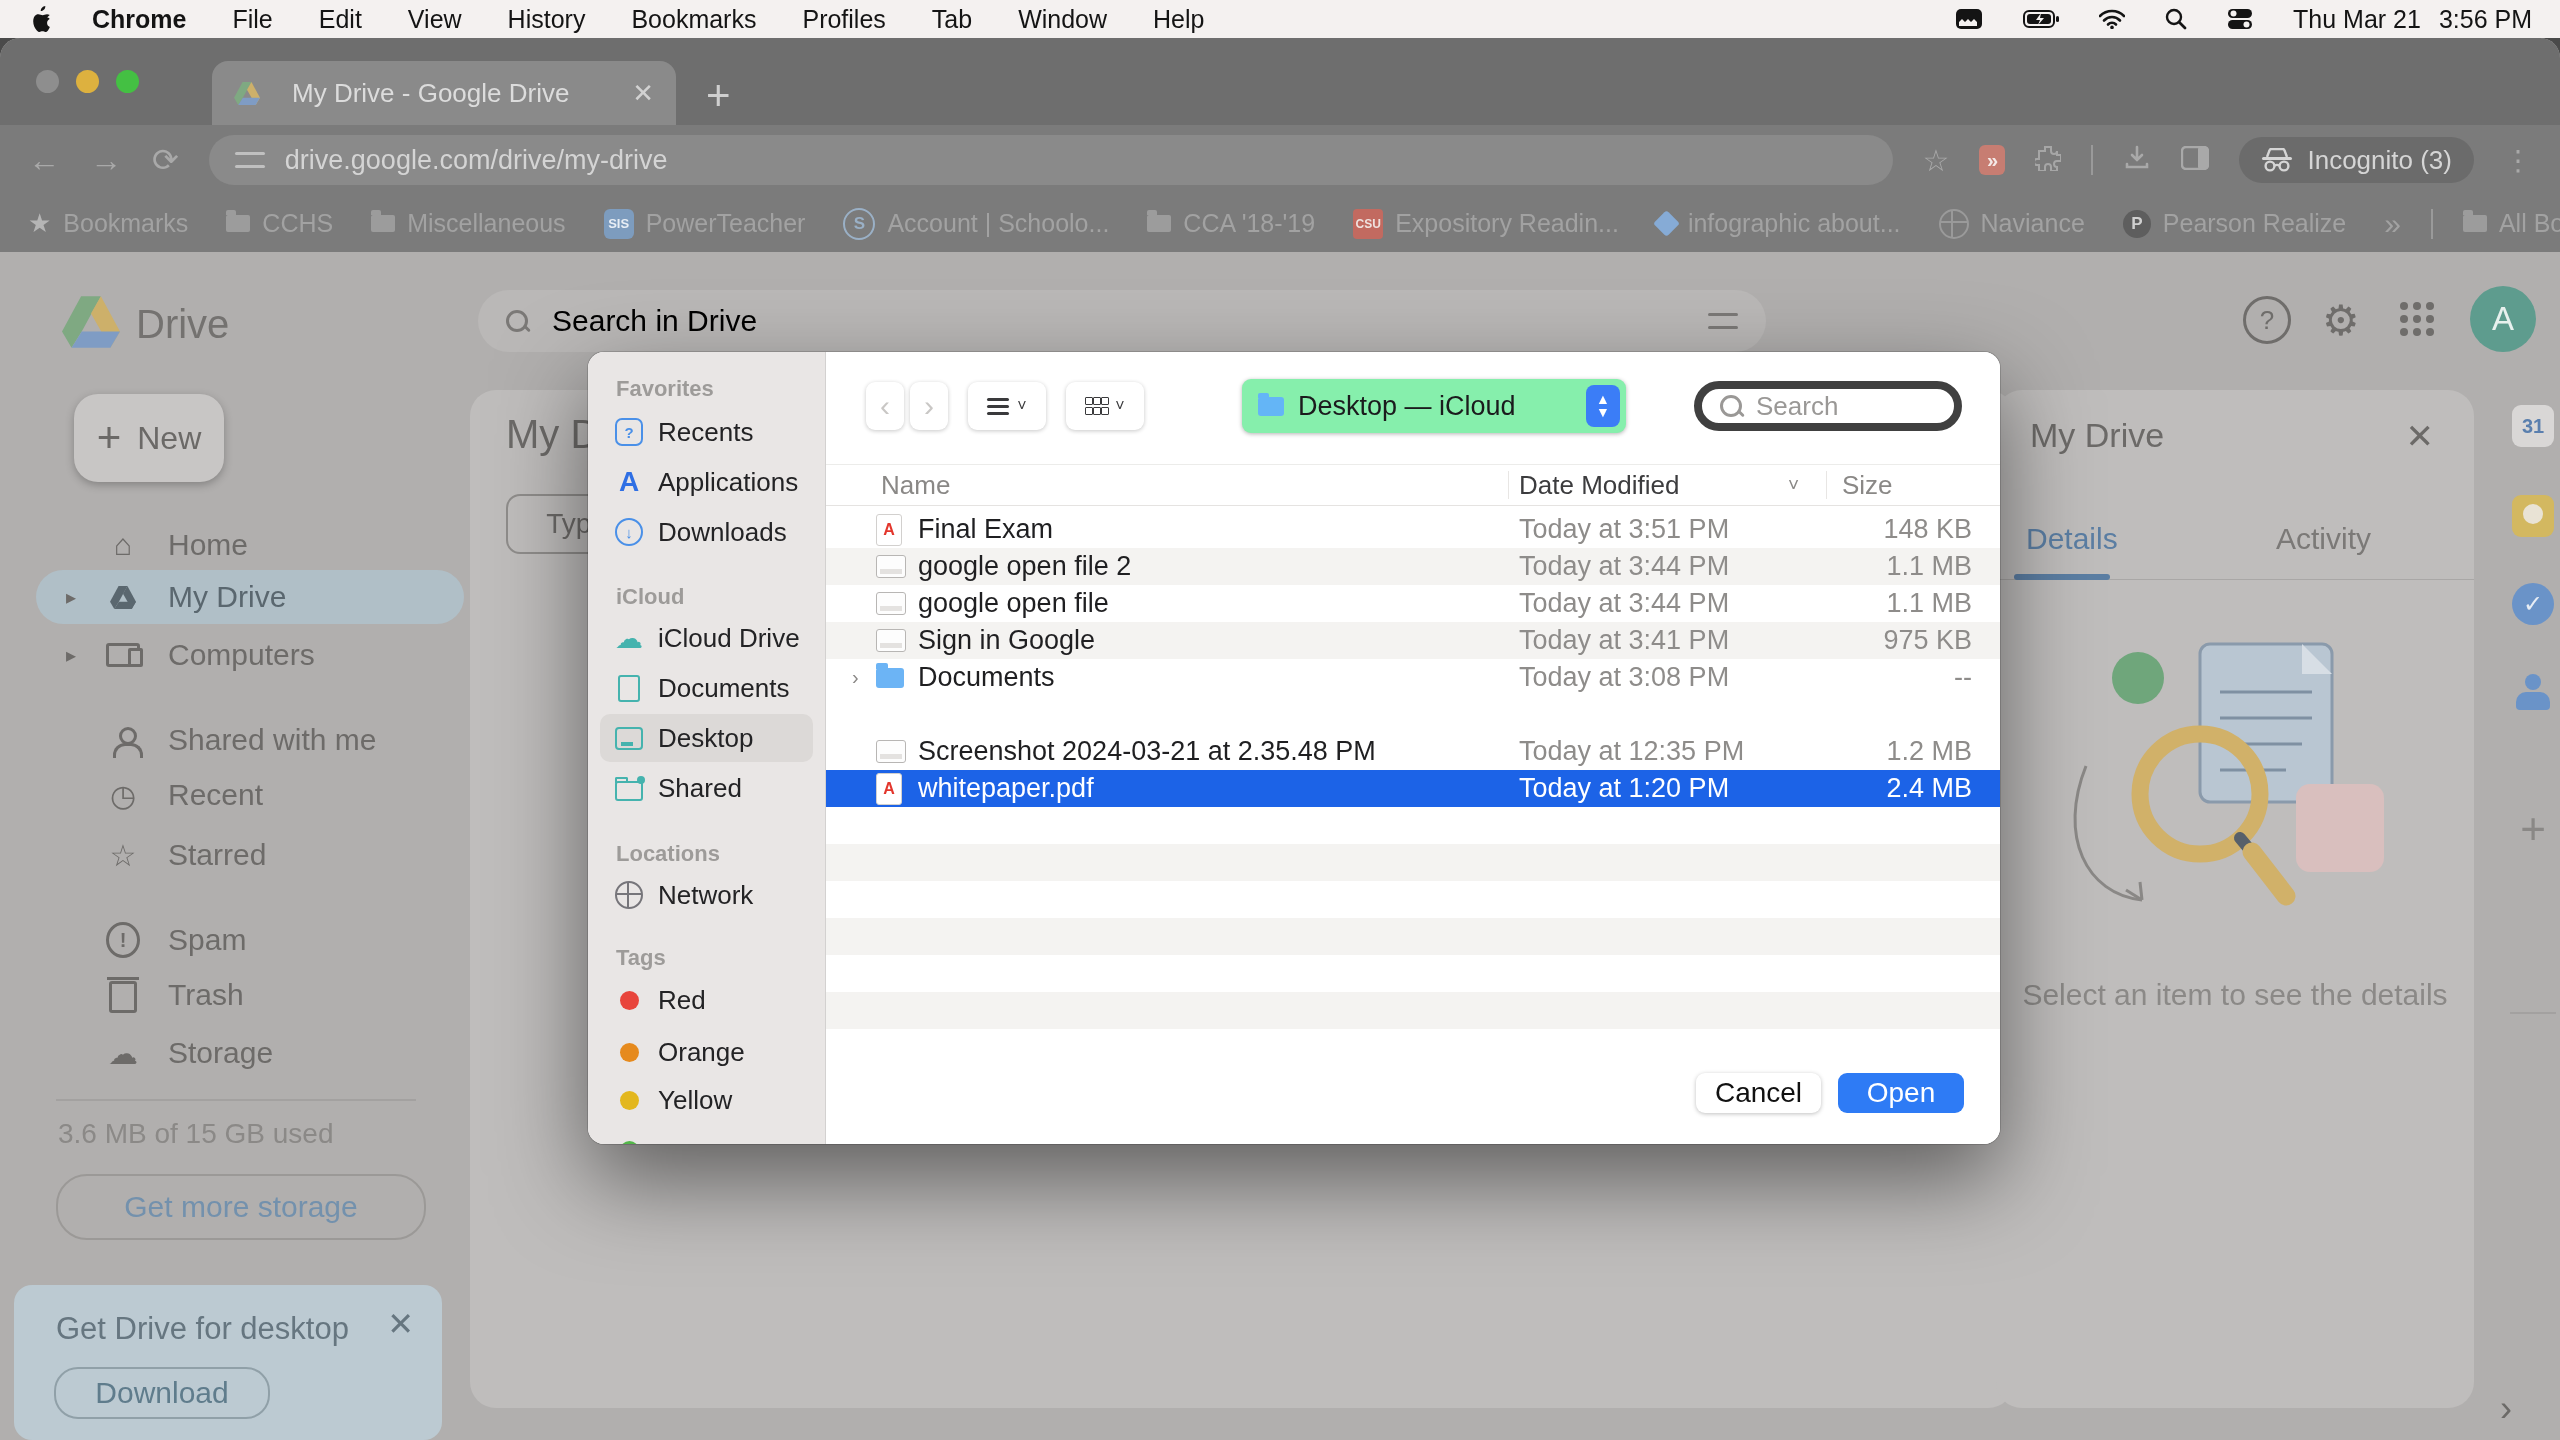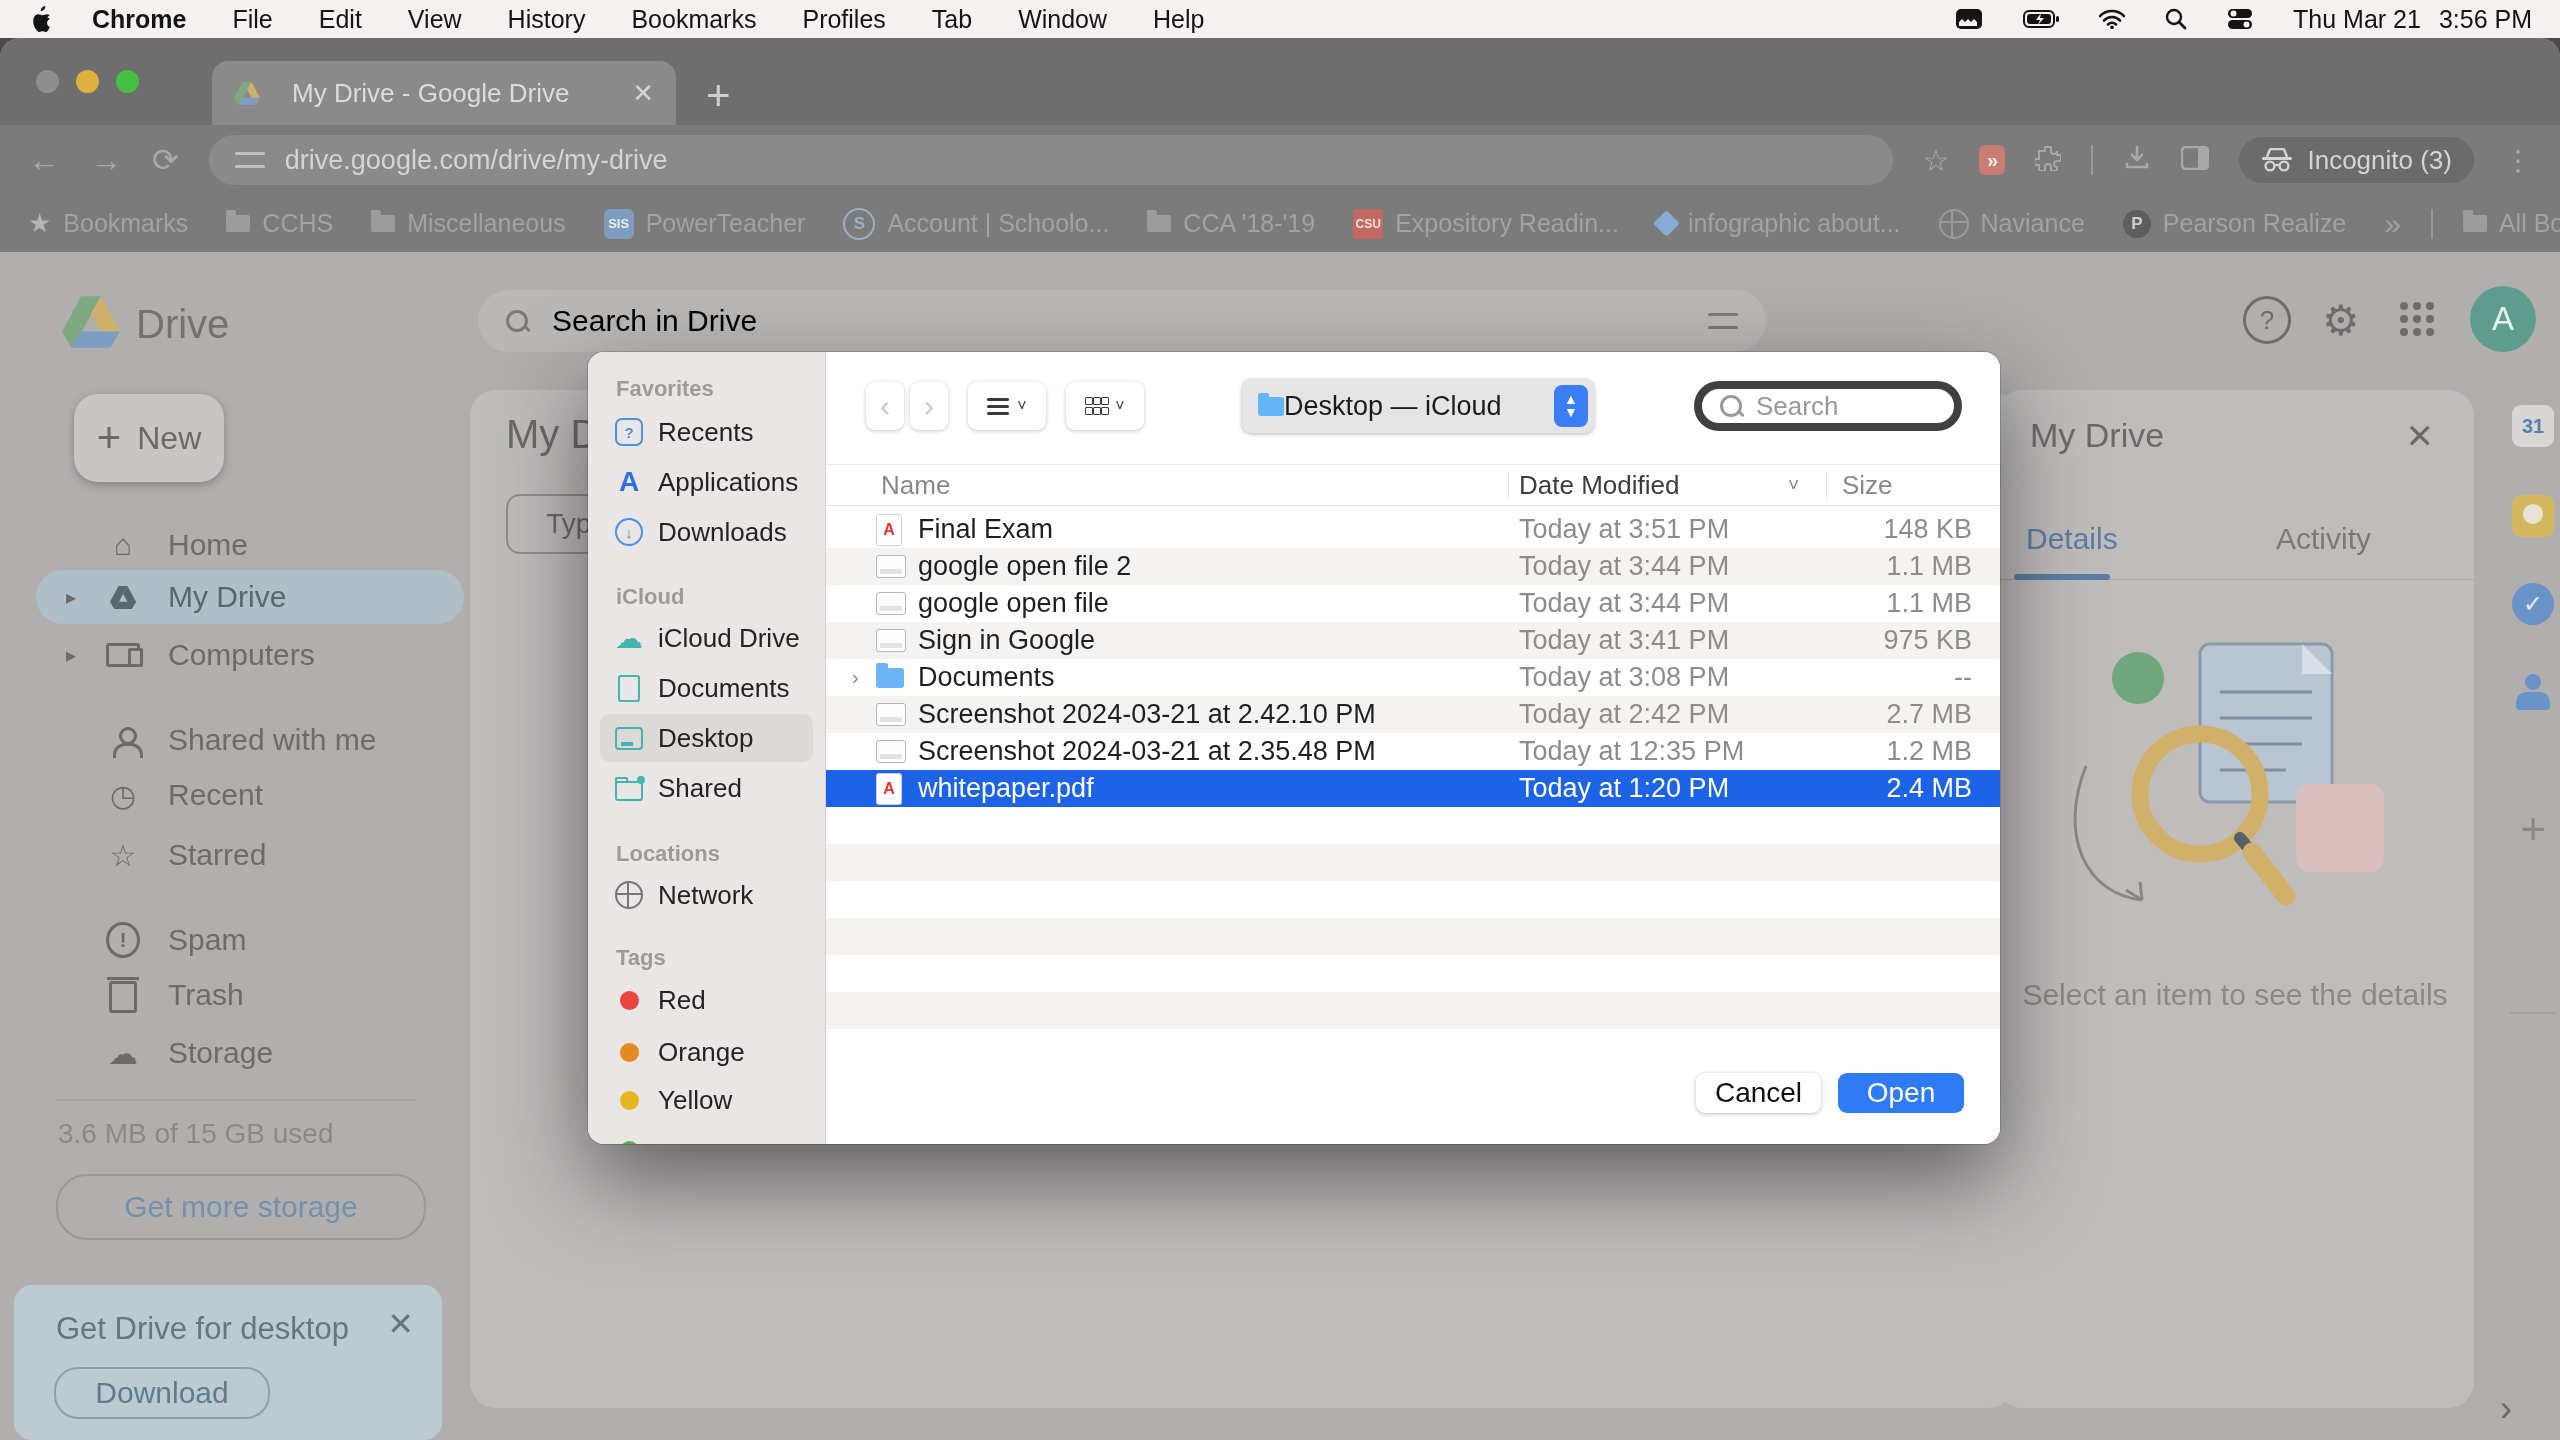--- a/index.html
+++ b/index.html
@@ -140,22 +140,22 @@
   .dmain{flex:1;display:flex;flex-direction:column;background:#fff;position:relative;}
   .dtoolbar{height:112px;position:relative;border-bottom:1px solid #ececea;flex:none;}
   .tbtn{position:absolute;top:30px;height:48px;background:#fff;border-radius:9px;box-shadow:0 1px 4px rgba(0,0,0,.22);
         display:flex;align-items:center;justify-content:center;gap:8px;color:#3a3a3c;}
   .tbtn .dis{color:#c9c7c5;font-size:30px;}
   .vlines{display:inline-block;width:22px;}
   .vlines i{display:block;height:3px;background:#3a3a3c;border-radius:2px;margin:4px 0;}
   .gicon{display:grid;grid-template-columns:repeat(3,6px);grid-gap:2px;}
   .gicon i{width:6px;height:6px;border:1.5px solid #3a3a3c;border-radius:1px;}
   .chev-s{font-size:16px;color:#3a3a3c;}
-  .locdd{position:absolute;left:416px;top:27px;width:352px;height:54px;background:#e5e5e5;border-radius:9px;
-         box-shadow:0 1px 4px rgba(0,0,0,.3);display:flex;align-items:center;padding:0 6px 0 16px;box-sizing:border-box;}
+  .locdd{position:absolute;left:416px;top:27px;width:384px;height:54px;background:#86efac;border-radius:9px;
+         box-shadow:0 1px 4px rgba(0,0,0,.3);display:flex;align-items:center;padding:0 6px 0 16px;gap:14px;box-sizing:border-box;}
   .minifold{width:26px;height:19px;background:#64b5f6;border-radius:3px;position:relative;flex:none;}
   .minifold:before{content:"";position:absolute;top:-4px;left:0;width:11px;height:5px;background:#64b5f6;border-radius:2px 2px 0 0;}
   .stepper{margin-left:auto;width:34px;height:42px;background:#3b7df7;border-radius:8px;color:#fff;
            display:flex;flex-direction:column;align-items:center;justify-content:center;font-size:14px;line-height:13px;}
   .dsearch{position:absolute;left:868px;top:29px;width:268px;height:50px;border:8px solid #404040;border-radius:26px;
            display:flex;align-items:center;gap:12px;padding:0 18px;box-sizing:border-box;color:#9a9896;}
   .dsearch input{border:none;outline:none;width:150px;font-size:26px;font-family:inherit;color:#333;background:transparent;}
   .dsearch input::placeholder{color:#9a9896;}
   .mag{width:16px;height:16px;border:3px solid currentColor;border-radius:50%;position:relative;flex:none;}
   .mag:after{content:"";position:absolute;left:14px;top:14px;width:8px;height:3px;background:currentColor;transform:rotate(45deg);border-radius:2px;}
@@ -654,26 +654,20 @@
           <span class="fdate">Today at 3:41 PM</span>
           <span class="fsize">975 KB</span>
       </div>
       <div class="frow" style="top:153px">
         <span class="disc">›</span>
         <span class="fic fi-folder"></span>
         <span class="fname">Documents</span>
           <span class="fdate">Today at 3:08 PM</span>
           <span class="fsize">--</span>
       </div>
-      <div class="frow stripe" style="top:190px">
-        <span class="fic fi-doc"></span>
-        <span class="fname">Screenshot 2024-03-21 at 2.42.10 PM</span>
-          <span class="fdate">Today at 2:42 PM</span>
-          <span class="fsize">2.7 MB</span>
-      </div>
       <div class="frow" style="top:227px">
         <span class="fic fi-doc"></span>
         <span class="fname">Screenshot 2024-03-21 at 2.35.48 PM</span>
           <span class="fdate">Today at 12:35 PM</span>
           <span class="fsize">1.2 MB</span>
       </div>
       <div class="frow sel" style="top:264px">
         <span class="fic fi-pdf">A</span>
         <span class="fname">whitepaper.pdf</span>
           <span class="fdate">Today at 1:20 PM</span>

